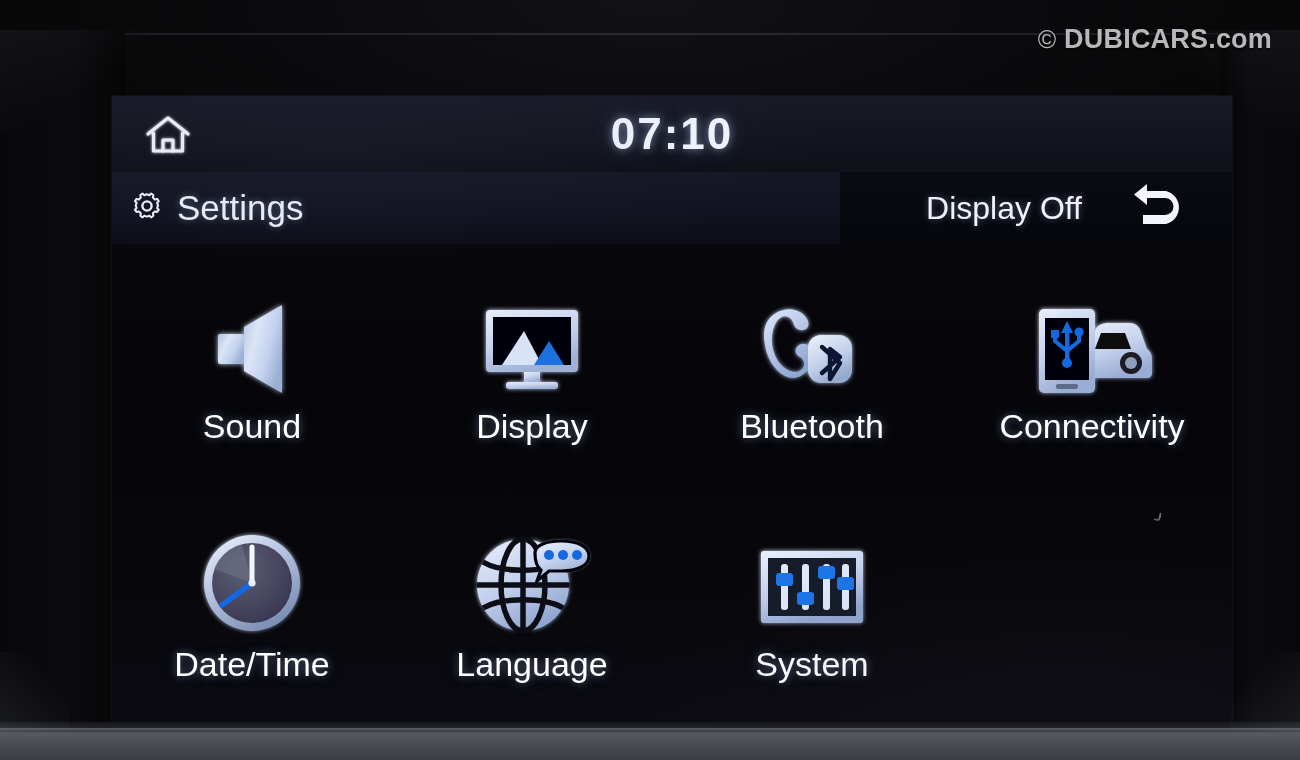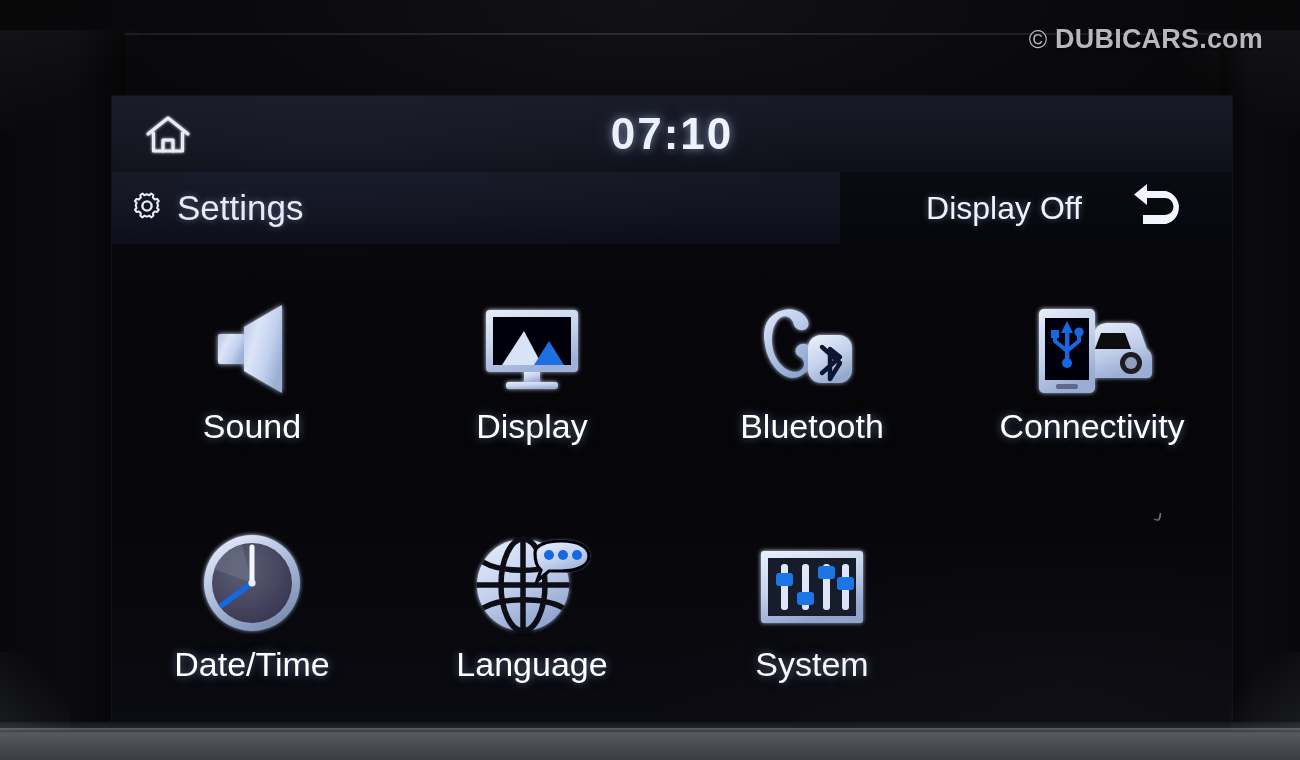--- a/index.html
+++ b/index.html
@@ -54,21 +54,21 @@
     position:absolute; left:0; bottom:28px; width:70px; height:80px;
     background:linear-gradient(to top right, rgba(120,128,140,0.16), rgba(0,0,0,0) 70%);
   }
   .bezel-corner-right {
     position:absolute; right:0; bottom:28px; width:70px; height:80px;
     background:linear-gradient(to top left, rgba(120,128,140,0.16), rgba(0,0,0,0) 70%);
   }
 
   
   #watermark {
-    position:absolute; right:37px; top:24px;
+    position:absolute; right:28px; top:24px;
     font-size:27px; font-weight:bold;
     color:#b6b8ba; letter-spacing:0.2px;
     text-shadow:0 1px 2px rgba(0,0,0,0.9);
     user-select:none;
   }
   #watermark .copy { font-weight:normal; font-size:25px; }
 
   
   #screen {
     position:absolute;

